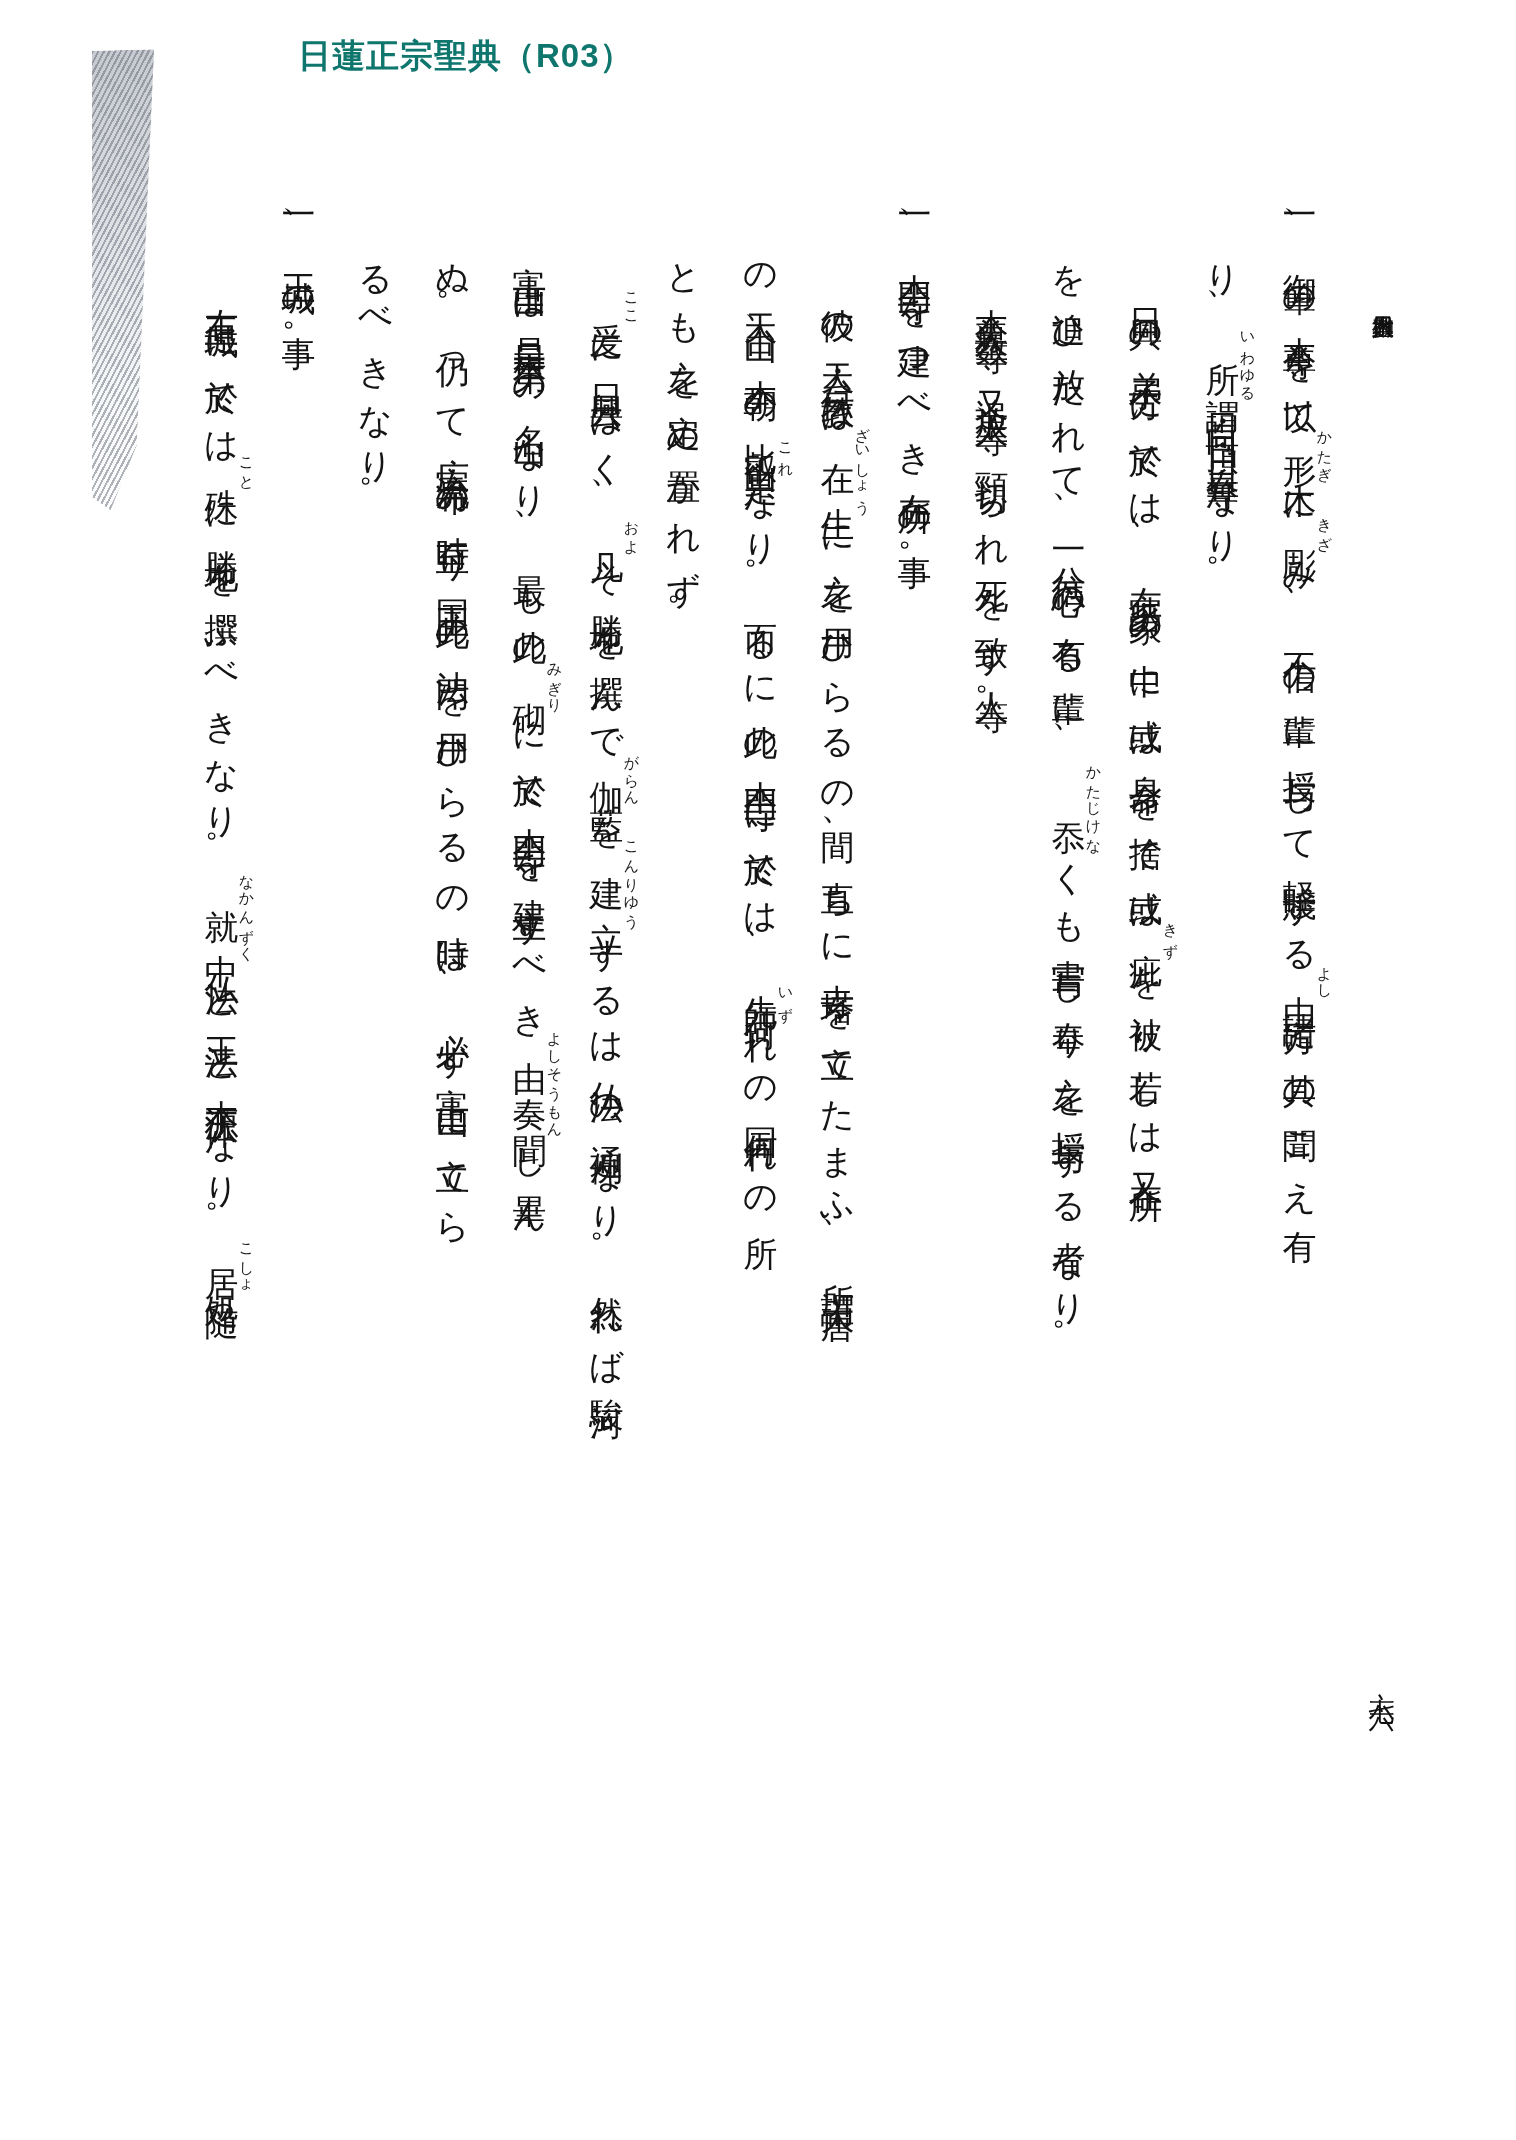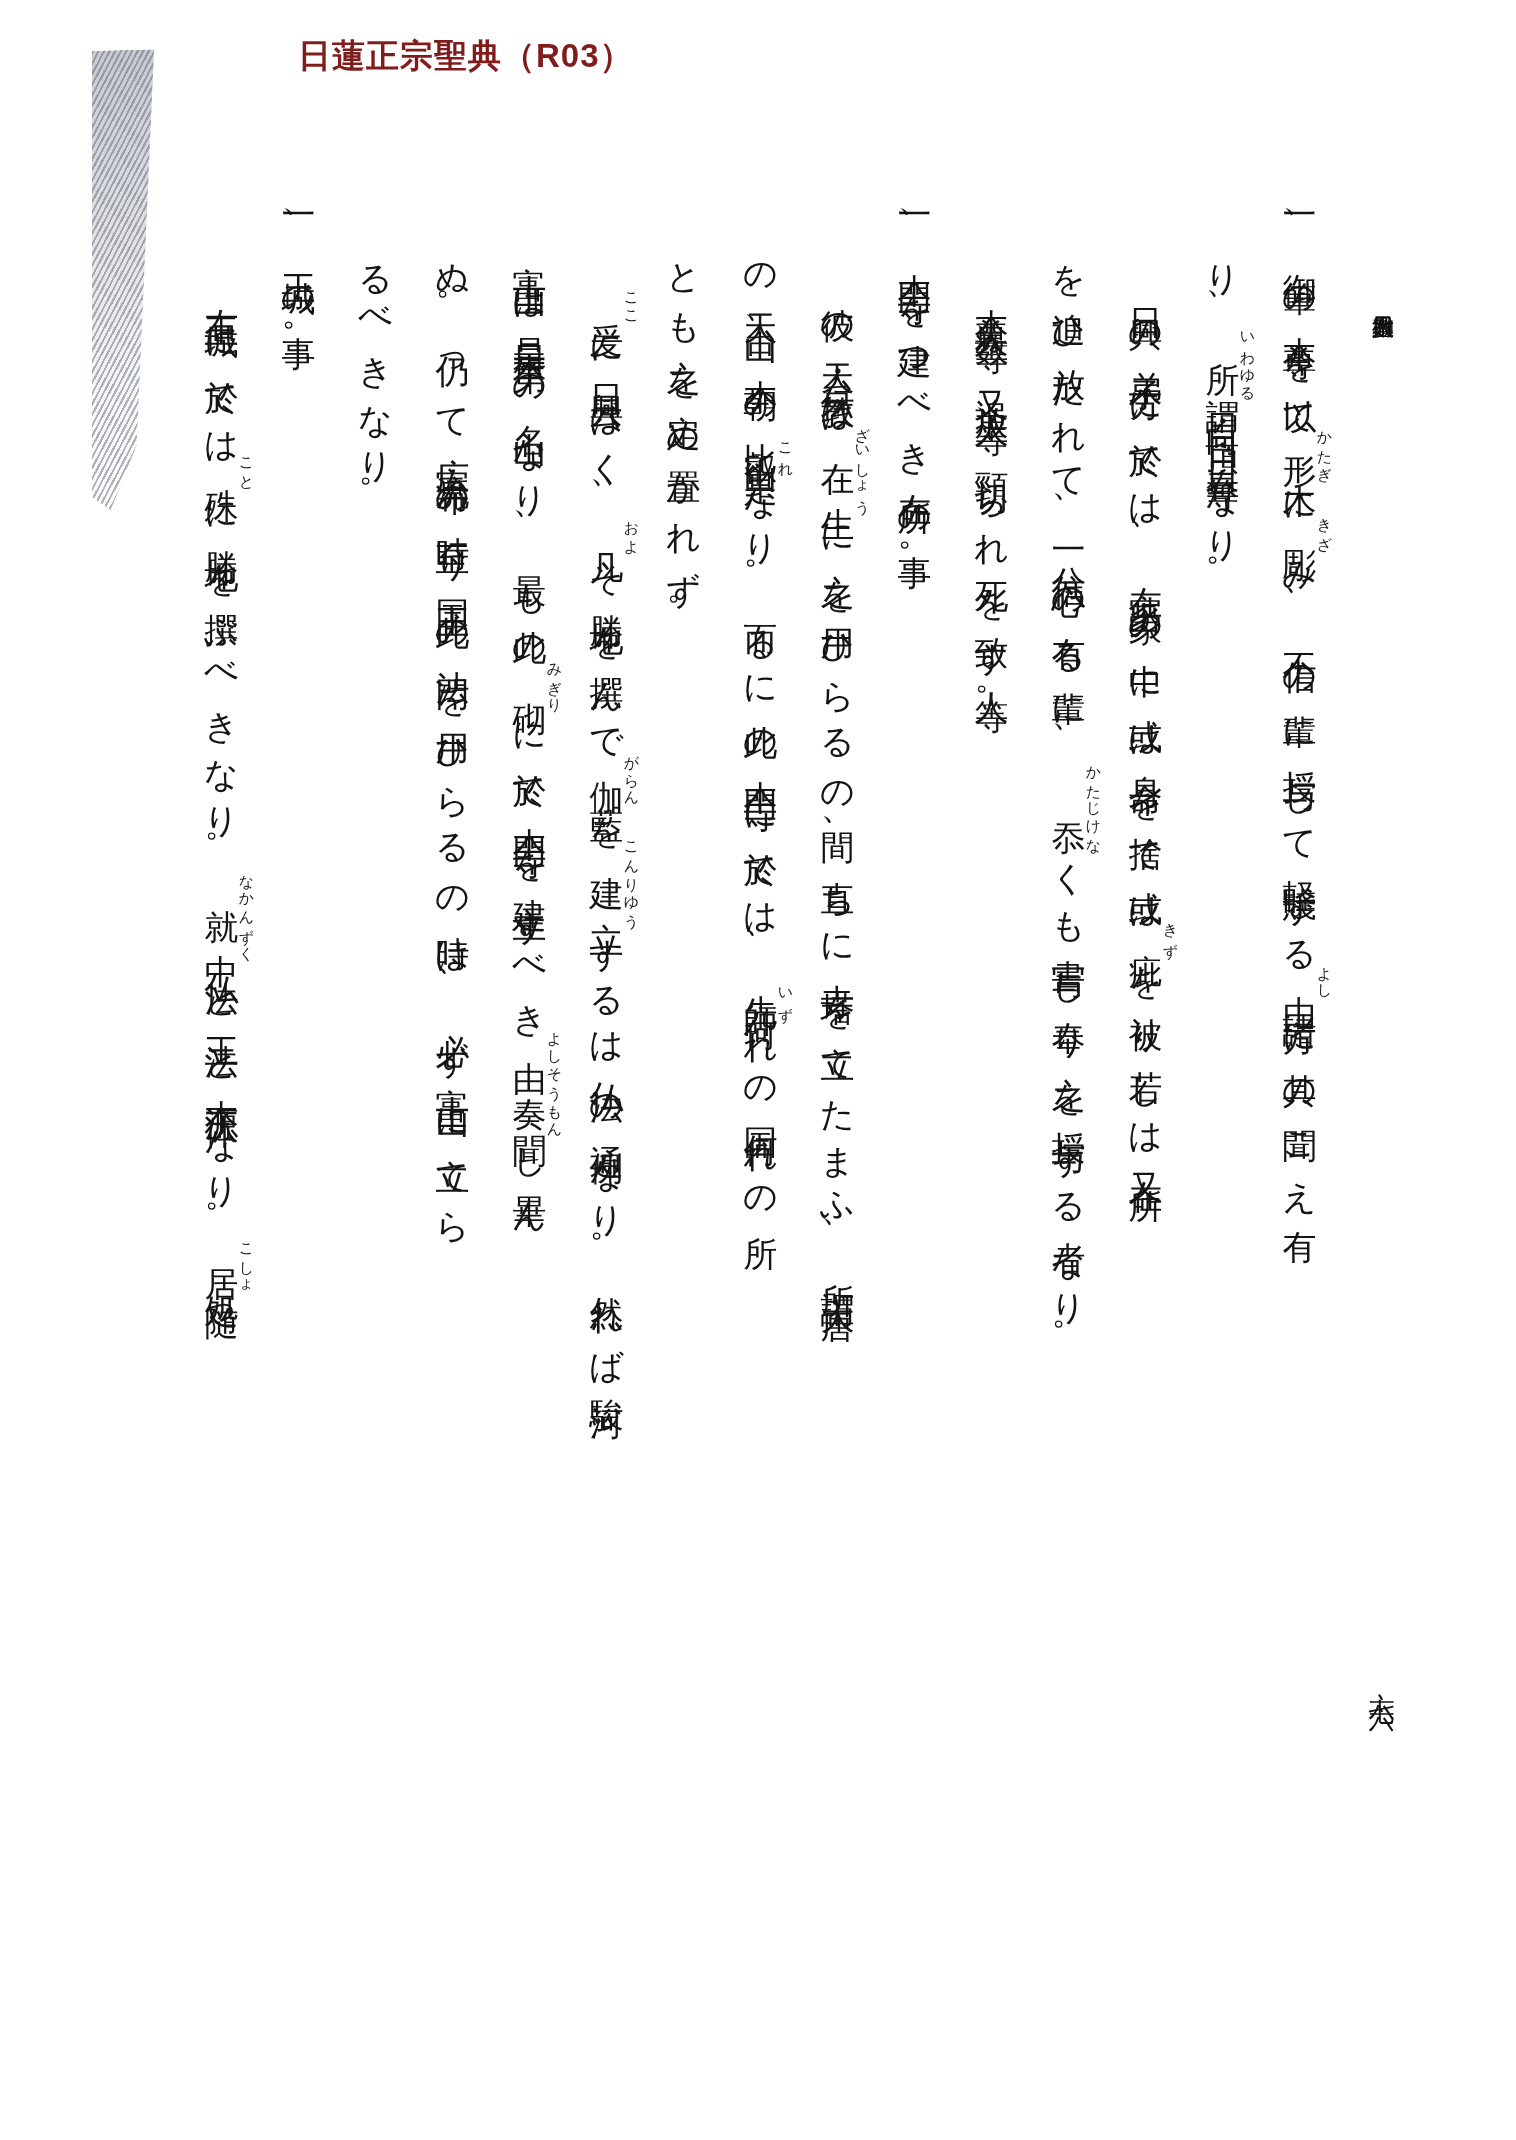--- a/index.html
+++ b/index.html
@@ -13,21 +13,21 @@
   }
 
   
   .header {
     position: absolute;
     left: 298px; top: 34px;
     font-family: "Liberation Sans", "DejaVu Sans", sans-serif;
     font-weight: 600;
     font-size: 33px;
     letter-spacing: 1px;
-    color: #7f1d1d;
+    color: #0f766e;
     white-space: nowrap;
   }
 
   
   .scan-smudge {
     position: absolute;
     left: 92px; top: 50px;
     width: 62px; height: 460px;
     background:
       repeating-linear-gradient(118deg,

